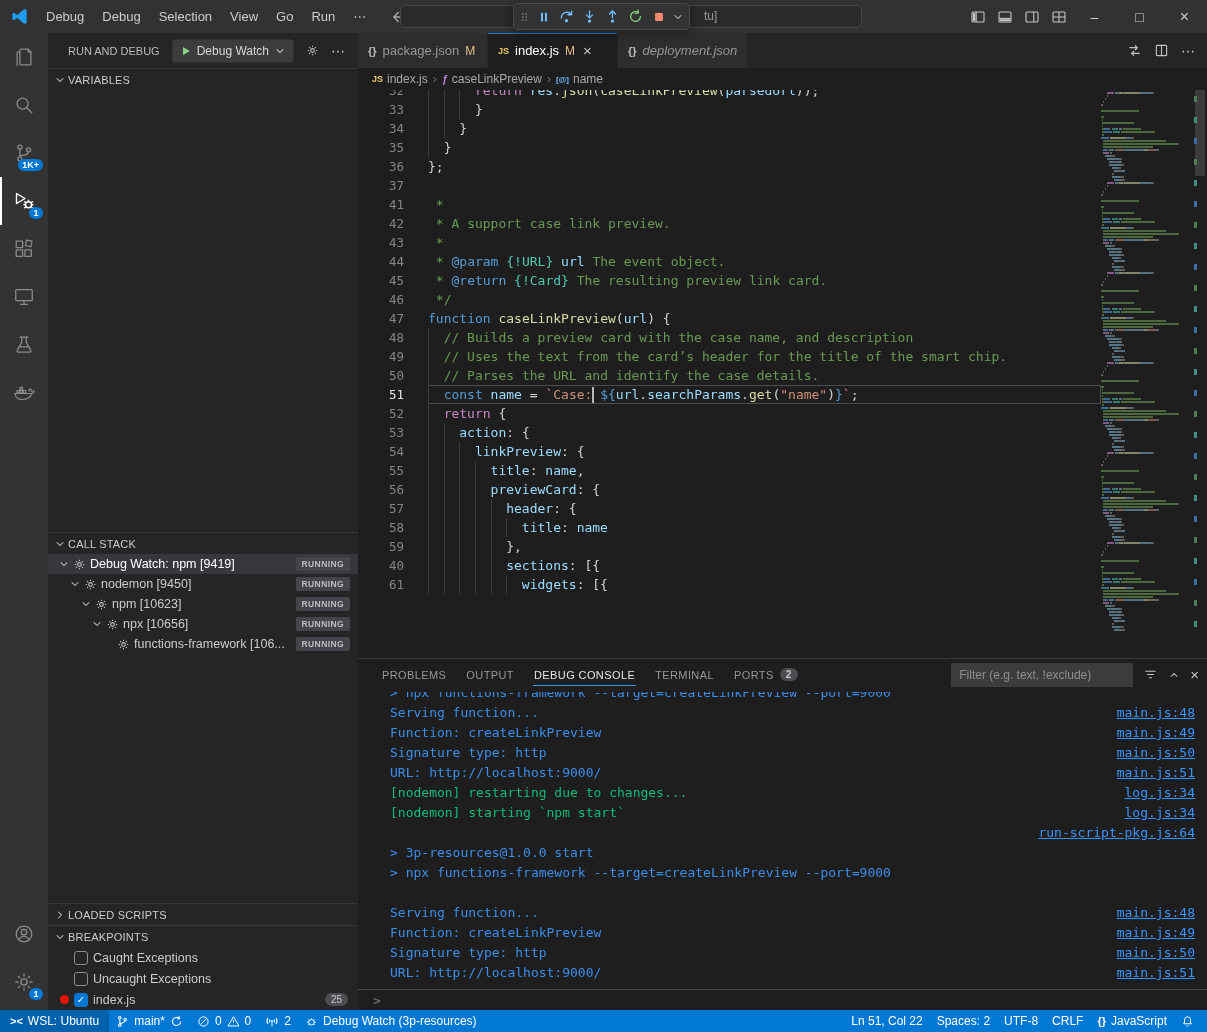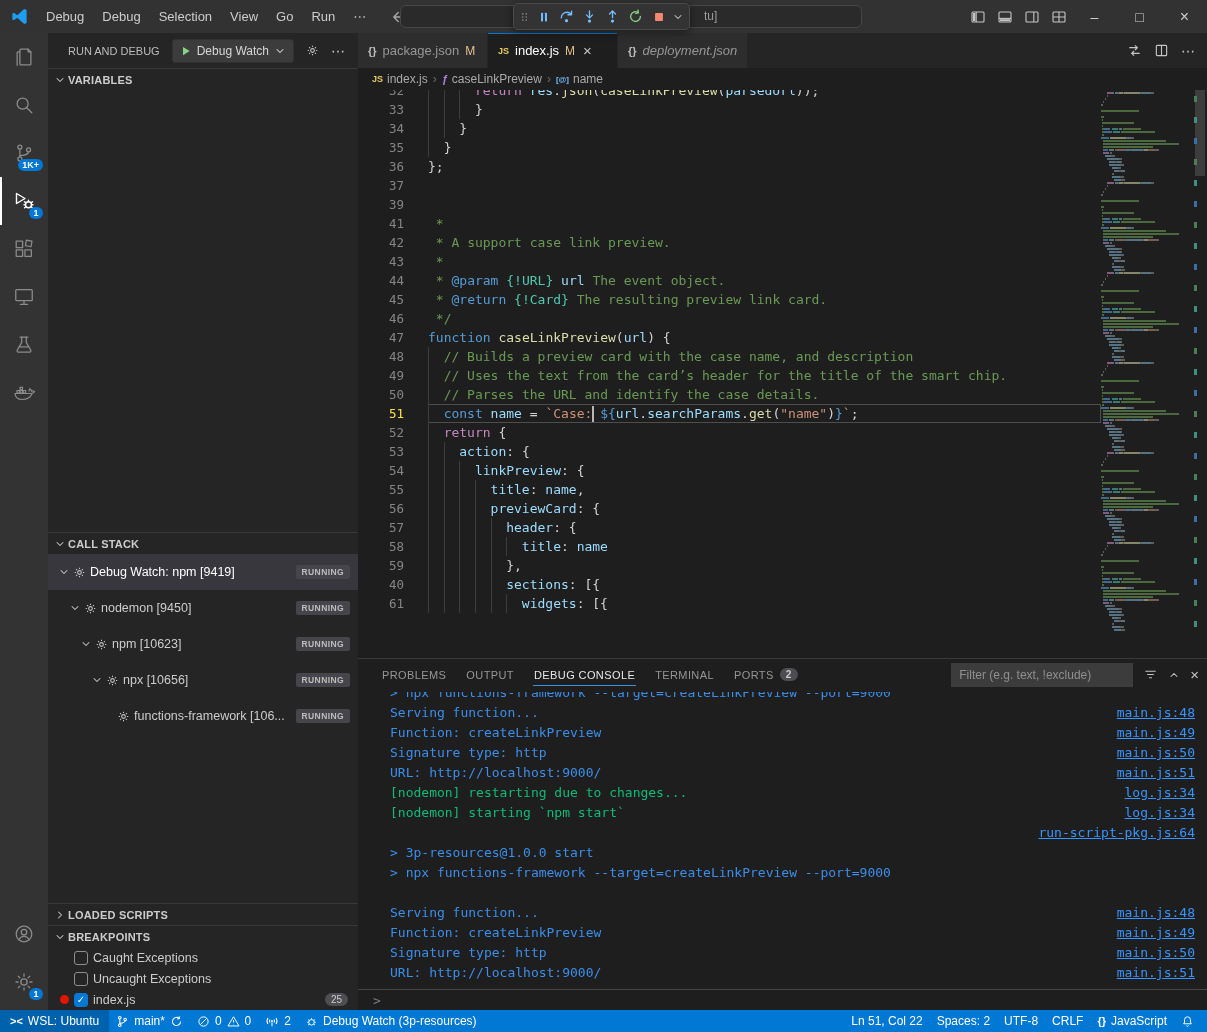--- a/index.html
+++ b/index.html
@@ -37,26 +37,26 @@
     border-radius:9px;padding:1px 4px;min-width:14px;text-align:center;font-weight:bold}
   .ab-bottom{margin-top:auto;padding-bottom:4px}
 
   
   .sidebar{width:310px;background:#252526;display:flex;flex-direction:column;overflow:hidden;font-size:12.5px}
   .sb-header{height:35px;flex:none;display:flex;align-items:center;padding:0 8px 0 20px;font-size:11px;color:#bcbcbc}
   .launch-box{margin-left:12px;height:24px;display:flex;align-items:center;gap:5px;background:#3c3c3c;
     border:1px solid #313132;border-radius:3px;padding:0 7px;font-size:12px;color:#d6d6d6}
   .sb-gear{margin-left:12px;color:#c5c5c5}
   .sb-dots{margin-left:12px;color:#c5c5c5;font-size:14px}
-  .sec-header{height:22px;flex:none;display:flex;align-items:center;padding:0 4px;font-size:11px;font-weight:bold;
+  .sec-header{height:22px;flex:none;display:flex;align-items:center;padding:0 4px;font-size:11px;font-weight:normal;
     color:#cccccc;border-top:1px solid rgba(128,128,128,.2);letter-spacing:.2px}
   .twisty{width:16px;display:inline-flex;justify-content:center;color:#c5c5c5;flex:none}
   .sec-body-vars{height:321px;flex:none}
   .sec-body-watch{height:121px;flex:none}
-  .cs-row{height:36px;flex:none;display:flex;align-items:center;padding-right:8px;color:#cccccc;white-space:nowrap}
+  .cs-row{height:20px;flex:none;display:flex;align-items:center;padding-right:8px;color:#cccccc;white-space:nowrap}
   .cs-row.selected{background:#37373d;color:#ffffff}
   .cs-ic{color:#c5c5c5;margin:0 4px 0 1px}
   .cs-label{overflow:hidden;text-overflow:ellipsis}
   .cs-badge{margin-left:auto;background:#45454b;color:#bdbdbd;font-size:8.5px;font-weight:bold;
     padding:2px 6px;border-radius:2px;letter-spacing:.4px;flex:none}
   .sb-spacer{flex:1}
   .bp-row{height:21px;flex:none;display:flex;align-items:center;padding:0 10px 0 12px;gap:5px;color:#cccccc}
   .bp-dot{width:9px;height:9px;border-radius:50%;background:#e51400;flex:none}
   .bp-dot-sp{width:9px;flex:none}
   .bp-check{width:14px;height:14px;border:1px solid #8e8e8e;border-radius:3px;flex:none;display:flex;
@@ -85,21 +85,21 @@
   .bc-ic{font-weight:bold;font-size:9px}
   .bc-ic.js{color:#e8cc63}
   .bc-ic.symbol-function{color:#b180d7;font-size:11px;font-style:italic}
   .bc-ic.symbol-field{color:#75beff;font-size:8px}
 
   .editor-body{flex:1;display:flex;overflow:hidden;background:#1e1e1e}
   .code-area{flex:1;overflow:hidden;min-width:0}
   .code-content{margin-top:-9px;font-family:"DejaVu Sans Mono","Liberation Mono",monospace;font-size:13px;line-height:19px}
   .crow{display:flex;height:19px}
   .ln{width:46px;margin-right:24px;flex:none;text-align:right;color:#858585;font-size:12.5px}
-  .ln.cur{color:#fde047}
+  .ln.cur{color:#e5e5e5}
   .lcode{flex:1;white-space:pre;position:relative;min-width:0}
   .lcode.current{box-shadow:inset 0 0 0 1px #4d4d4d}
   .ig{display:inline-block;width:2ch;height:19px;border-left:1px solid #3c3c3c;vertical-align:top}
   .cursor{position:absolute;top:1.5px;width:1.6px;height:16px;background:#b8b8b8}
   .tk-p{color:#d4d4d4}.tk-k{color:#569cd6}.tk-c{color:#c586c0}.tk-f{color:#dcdcaa}.tk-v{color:#9cdcfe}
   .tk-s{color:#ce9178}.tk-m{color:#6a9955}.tk-t{color:#4ec9b0}.tk-d{color:#569cd6}.tk-e{color:#569cd6}
 
   .minimap{width:92px;flex:none;overflow:hidden;padding-top:2px}
   .mm-row{height:2px;margin-bottom:1px;white-space:nowrap;font-size:0}
   .mm-row i{display:inline-block;height:2px}
@@ -561,24 +561,20 @@
             <div class="crow">
     <span class="ln">35</span>
     <span class="lcode"><span class="ig"></span><span class="tk-p">}</span></span>
             </div>
             <div class="crow">
     <span class="ln">36</span>
     <span class="lcode"><span class="tk-p">};</span></span>
             </div>
             <div class="crow">
     <span class="ln">37</span>
-    <span class="lcode"></span>
-            </div>
-            <div class="crow">
-    <span class="ln">39</span>
     <span class="lcode"></span>
             </div>
             <div class="crow">
     <span class="ln">41</span>
     <span class="lcode"><span class="tk-m"> *</span></span>
             </div>
             <div class="crow">
     <span class="ln">42</span>
     <span class="lcode"><span class="tk-m"> * A support case link preview.</span></span>
             </div>

